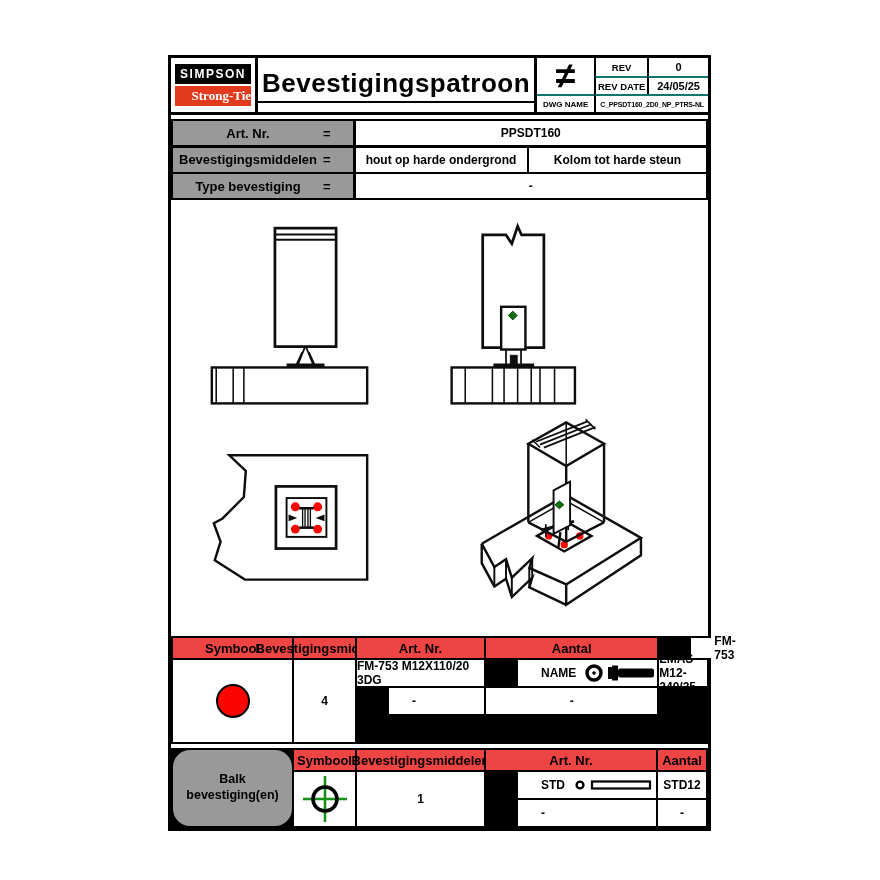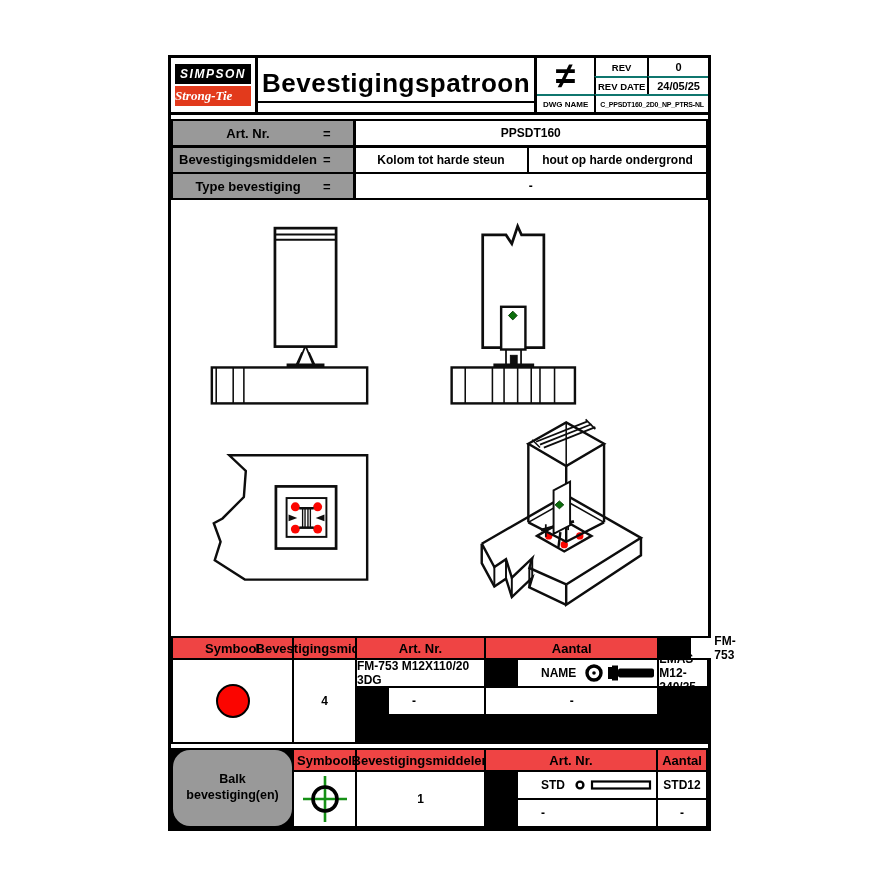--- a/index.html
+++ b/index.html
@@ -4,24 +4,24 @@
 <style>
   * { box-sizing: border-box; margin: 0; padding: 0; }
   html,body { width:880px; height:880px; background:#ffffff; overflow:hidden;
     font-family:"Liberation Sans","DejaVu Sans",sans-serif; color:#000; }
   .doc { position:absolute; left:168px; top:55px; width:543px; height:776px;
     border:3px solid #000; background:#fff; display:flex; flex-direction:column; }
 
   
   .hdr { height:57px; display:flex; border-bottom:3px solid #000; flex:0 0 auto; }
   .logo-cell { width:88px; border-right:3px solid #000; padding:3px 4px; display:flex;
-    flex-direction:column; justify-content:center; gap:2px;font-style:italic; }
+    flex-direction:column; justify-content:center; gap:2px; }
   .logo-top { background:#000; color:#fff; font-weight:bold; font-size:12px;
     letter-spacing:1.5px; text-align:center; padding:3px 0; }
-  .logo-bot { color:#fff; font-weight:bold; font-size:13px; text-align:left; padding:2px 0;
+  .logo-bot { color:#fff; font-weight:bold; font-size:13px; text-align:right; padding:2px 0;
     font-family:"Liberation Serif","DejaVu Serif",serif; }
   .title-cell { flex:1; display:flex; align-items:center; justify-content:center; }
   .title-cell span { font-size:26px; font-weight:bold; border-bottom:2.5px solid #000;
     padding:0 4px 2px 4px; letter-spacing:0.5px;text-align:center; }
   .rev-block { width:176px; border-left:3px solid #000; display:grid;
     grid-template-columns:57px 53px 1fr; grid-template-rows:18px 18px 1fr; }
   .rev-block > div { border-left:2px solid #000; border-top:2px solid #0f766e;
     display:flex; align-items:center; justify-content:center; font-weight:bold; }
   .rev-block > .c1, .rev-block > .r1 { border-top:none; }
   .neq { grid-row:1/3; grid-column:1; border-left:none !important; font-size:36px;
@@ -91,22 +91,22 @@
     <div class="glabel">
       <span class="t">Art. Nr.</span>
       <span class="eq">=</span>
     </div>
     <div class="span2">PPSDT160</div>
 
     <div class="glabel">
       <span class="t">Bevestigingsmiddelen</span>
       <span class="eq">=</span>
     </div>
+    <div>hout op harde ondergrond</div>
     <div>Kolom tot harde steun</div>
-    <div>hout op harde ondergrond</div>
 
     <div class="glabel">
       <span class="t">Type bevestiging</span>
       <span class="eq">=</span>
     </div>
     <div class="span2">-</div>
   </div>
 
   <div class="draw">
     <svg viewBox="0 0 537 446" width="100%" height="100%" fill="none" stroke="#0d0d0d">

